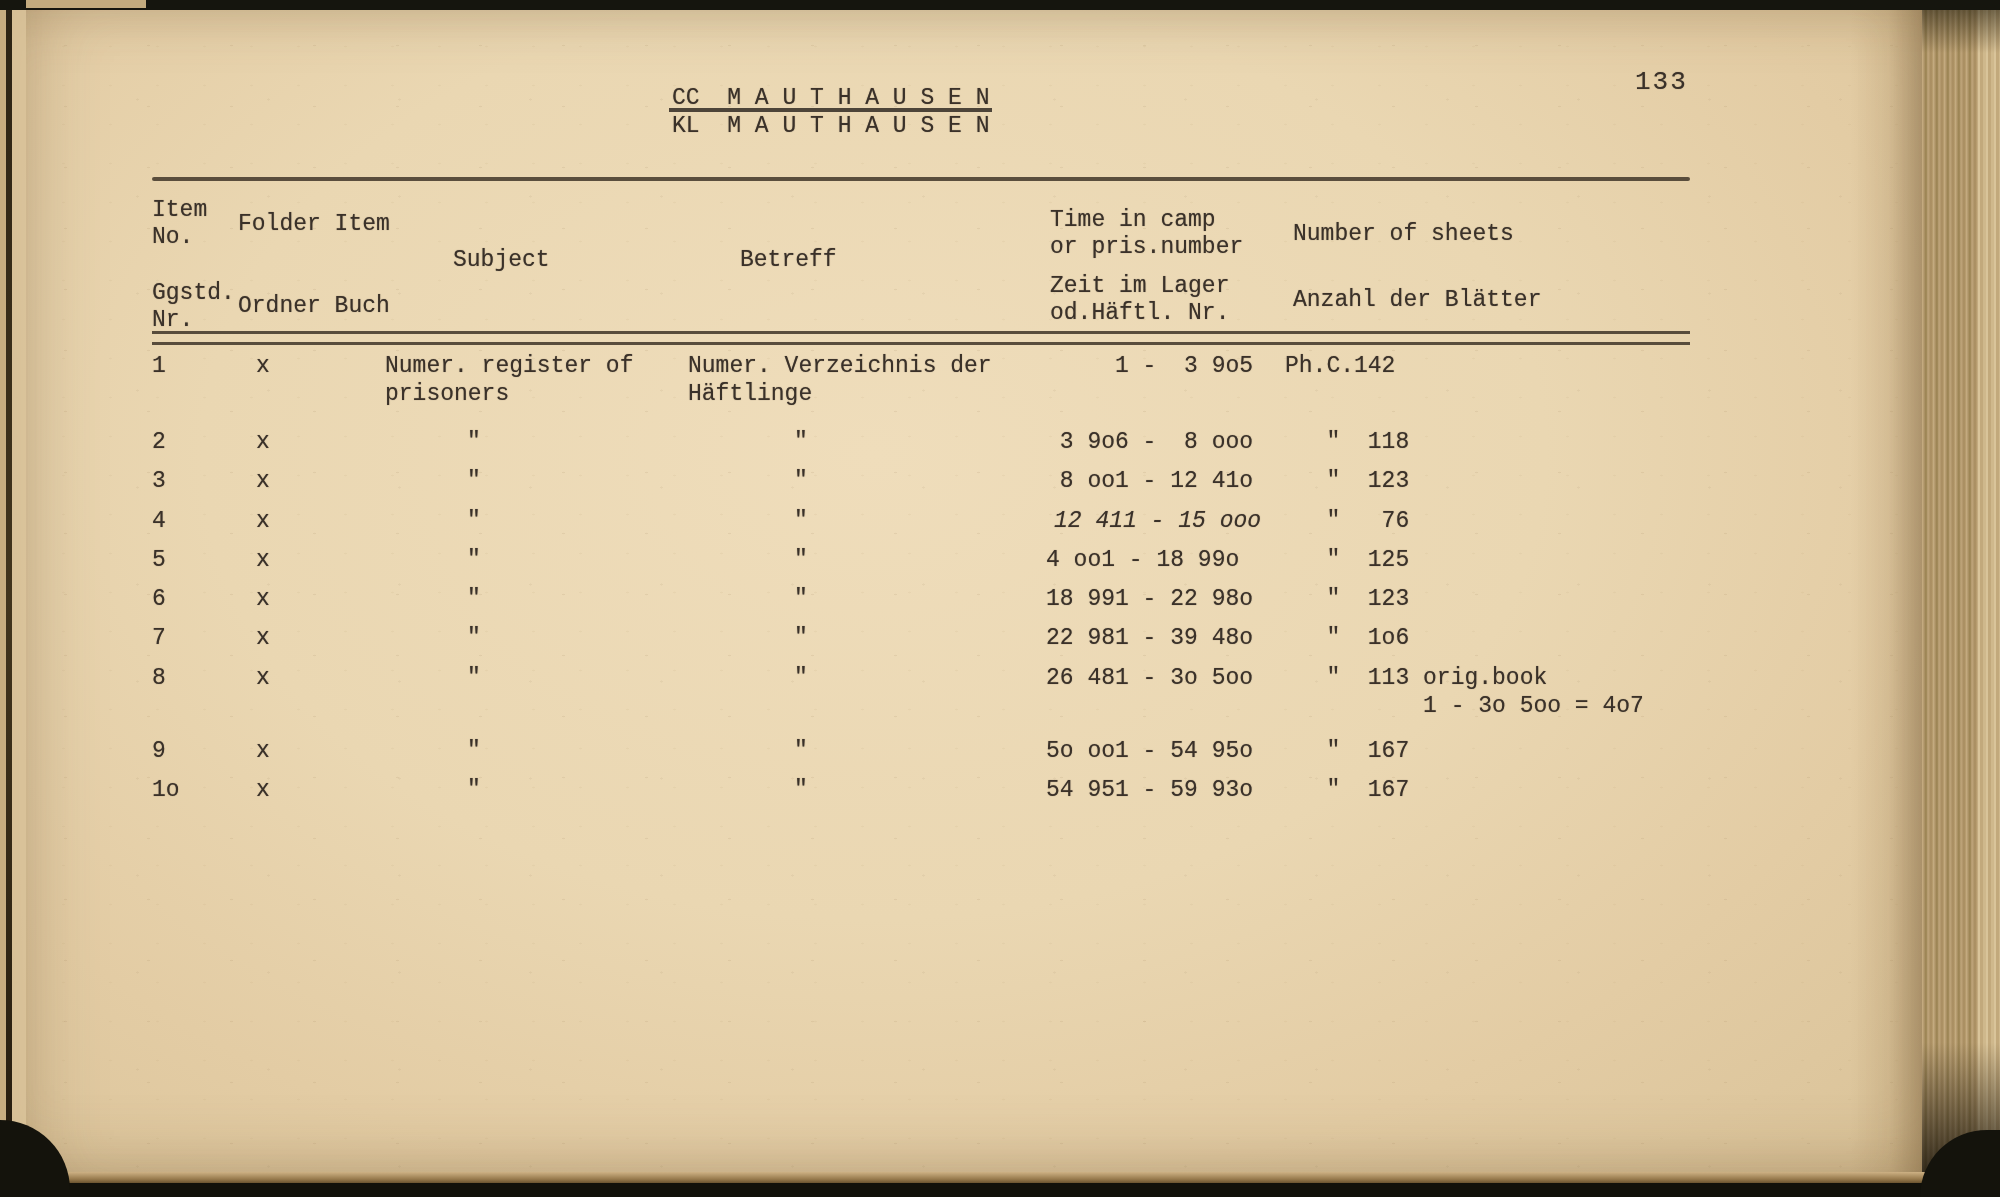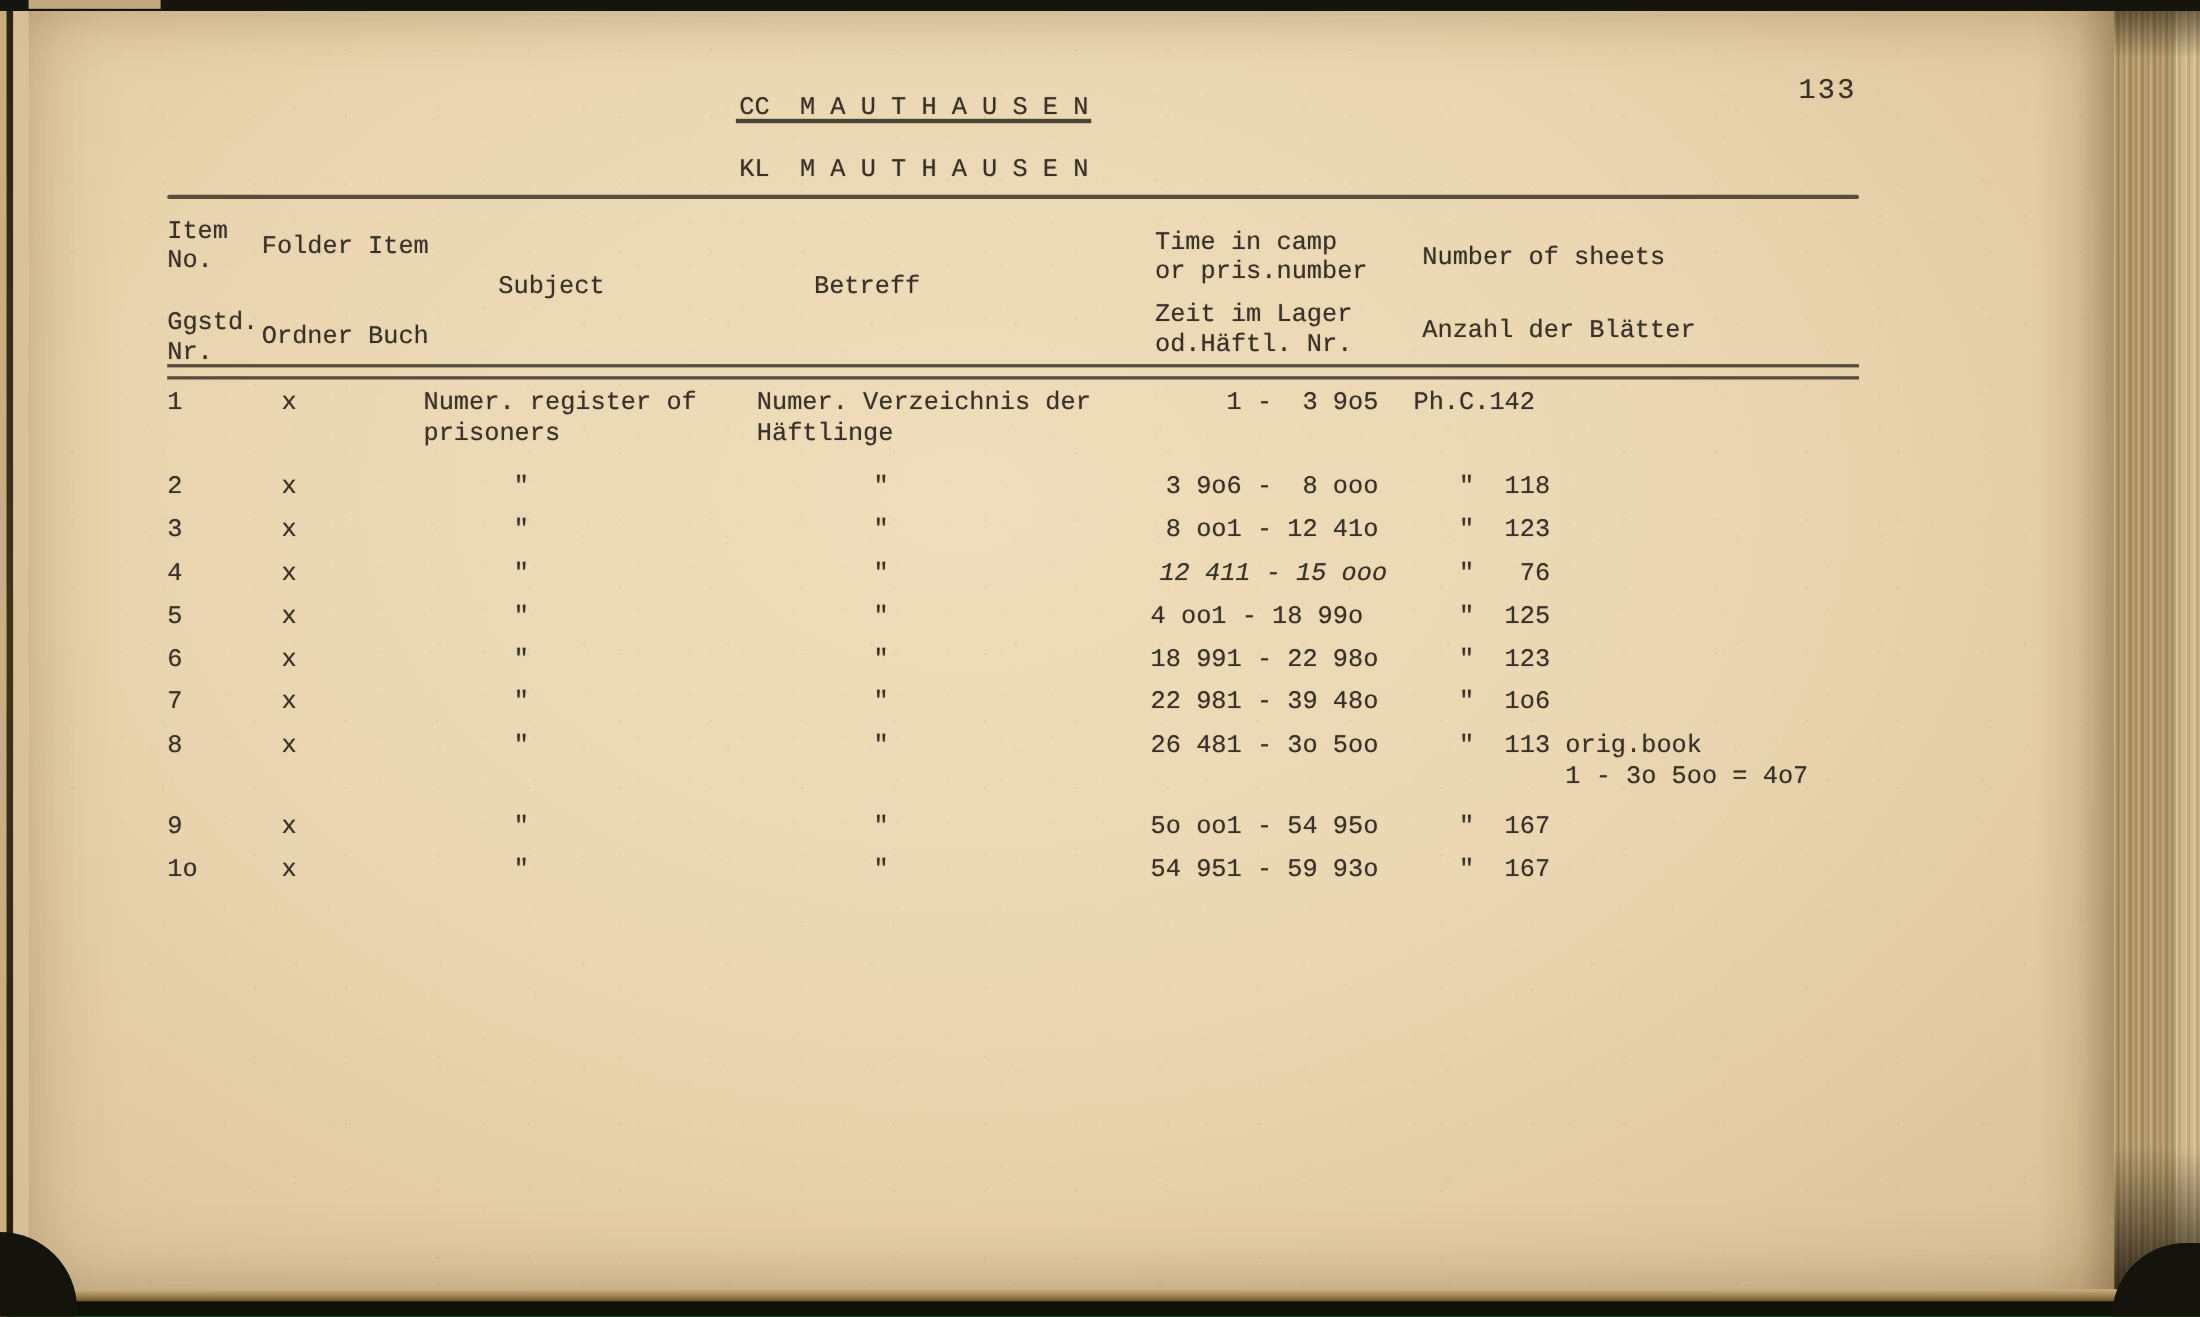--- a/index.html
+++ b/index.html
@@ -1,16 +1,16 @@
 <!DOCTYPE html>
 <html><head>
 <meta charset="utf-8">
 <style>
   html,body{margin:0;padding:0;background:#101009;}
-  #stage{position:relative;width:2000px;height:1197px;overflow:hidden;background:#22c55e;
+  #stage{position:relative;width:2000px;height:1197px;overflow:hidden;background:#fdba74;
          font-family:"Liberation Mono","DejaVu Sans Mono",monospace;}
   
   #paper{position:absolute;left:11px;top:8px;width:1917px;height:1176px;
     background:radial-gradient(ellipse at 45% 38%, #efddbb 0%, #ead7b2 45%, #e3cca4 72%, #d9c298 100%);
     box-shadow: inset 55px 0 70px -30px rgba(120,90,50,.28),
                 inset -40px 0 60px -30px rgba(125,95,55,.22),
                 inset 0 -50px 70px -35px rgba(105,78,42,.30),
                 inset 0 40px 60px -35px rgba(110,82,45,.22);}
   #paper .texture{position:absolute;inset:0;pointer-events:none;opacity:.75;
     background-image:
@@ -57,21 +57,21 @@
 <div id="stage">
 
   <div id="paper">
     <div class="texture"></div>
   </div>
 
   <div class="tw" id="pageno" style="left:1635px;top:68px;">133</div>
 
   <div class="tw bold" style="left:672px;top:84px;">CC  M A U T H A U S E N</div>
   <div class="title-underline"></div>
-  <div class="tw bold" style="left:672px;top:112px;margin-top:28px;">KL  M A U T H A U S E N</div>
+  <div class="tw bold" style="left:672px;top:112px;">KL  M A U T H A U S E N</div>
 
   <div class="rule rule-single"></div>
   <div class="rule rule-double"></div>
 
   <div class="tw" style="left:152px;top:196px;">Item</div>
   <div class="tw" style="left:152px;top:223px;">No.</div>
   <div class="tw" style="left:238px;top:210px;">Folder Item</div>
   <div class="tw" style="left:453px;top:246px;">Subject</div>
   <div class="tw" style="left:740px;top:246px;">Betreff</div>
   <div class="tw" style="left:152px;top:279px;">Ggstd.</div>

